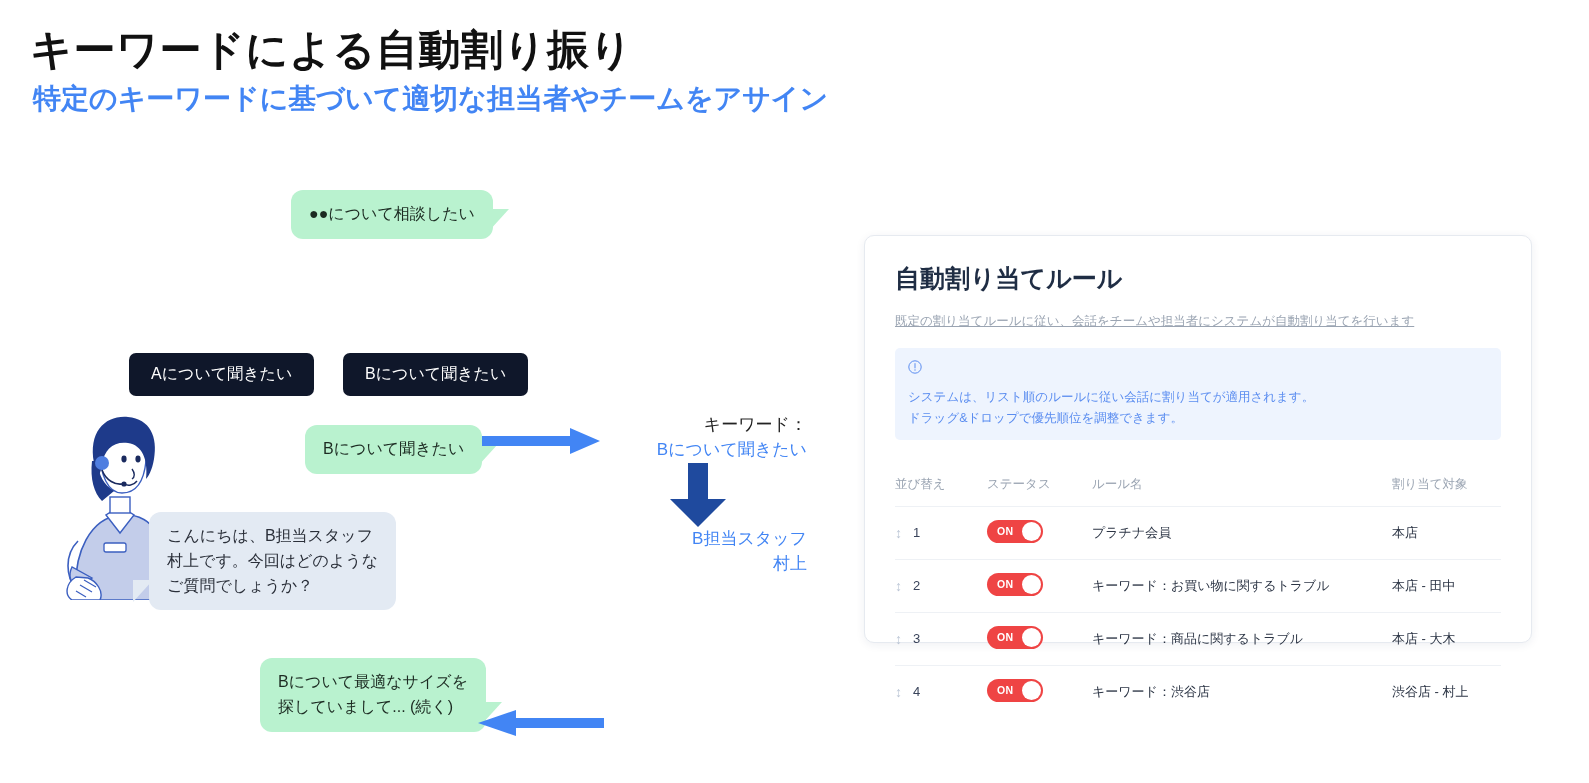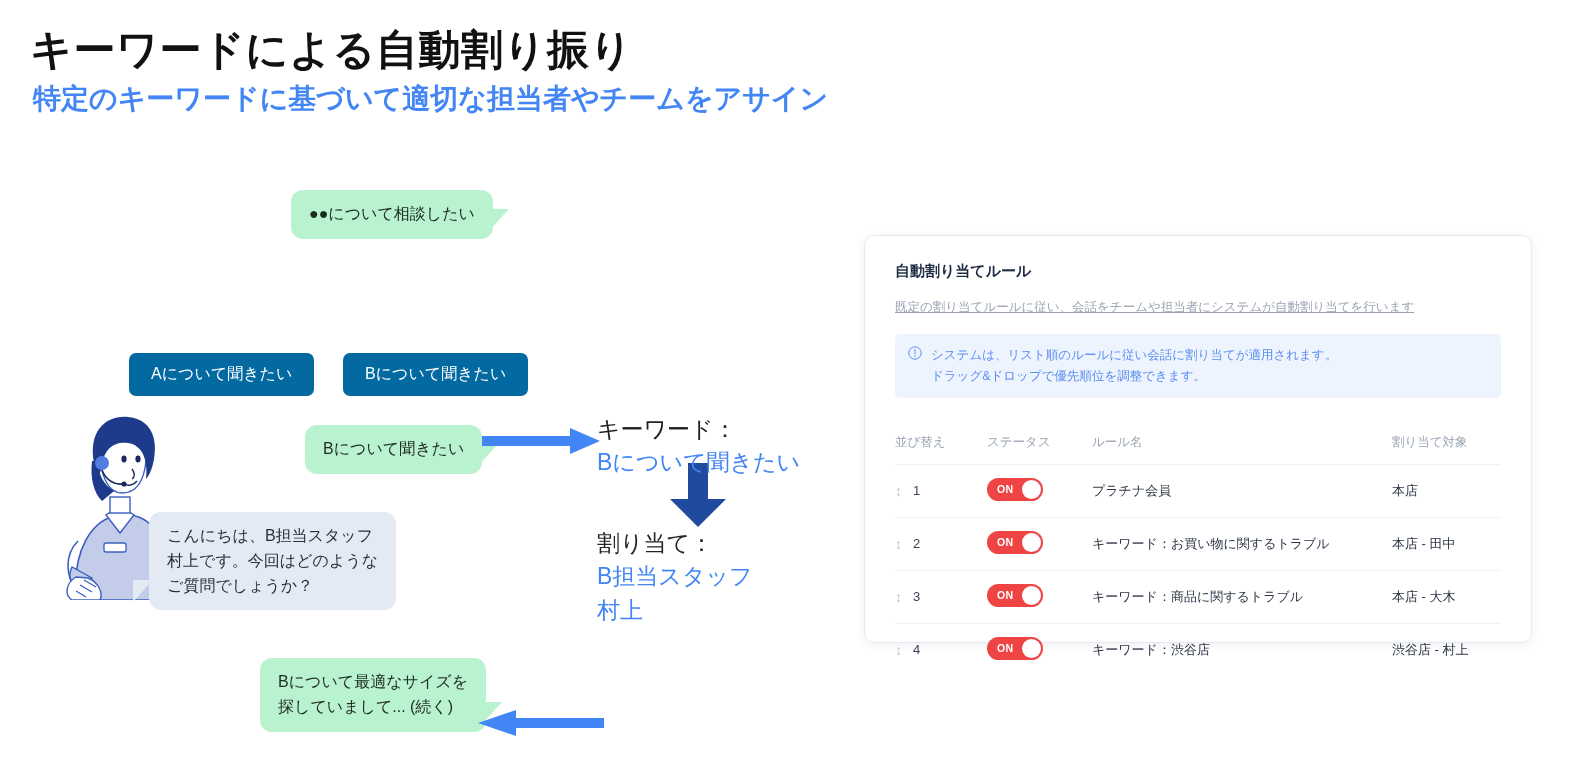--- a/index.html
+++ b/index.html
@@ -89,21 +89,21 @@
 
   #bubble-customer-1 { left: 274px; top: 30px; margin-left: 17px; }
   #bubble-agent-1    { left: 130px; top: 122px; }
   #bubble-customer-2 { left: 305px; top: 265px; }
   #bubble-agent-2    { left: 149px; top: 352px; }
   #bubble-customer-3 { left: 260px; top: 498px; }
 
   .quick-reply {
     position: absolute;
     box-sizing: border-box;
-    background: #0369a1;
+    background: #0f172a;
     color: #ffffff;
     border: none;
     border-radius: 7px;
     font-size: 16px;
     font-family: inherit;
     padding: 11px 22px;
     cursor: pointer;
     white-space: nowrap;
   }
   #reply-a { left: 129px; top: 193px; }
@@ -119,22 +119,22 @@
   }
 
   
   .arrow-svg { position: absolute; }
   #arrow-right-1 { left: 482px; top: 268px; }
   #arrow-down-1  { left: 670px; top: 303px; }
   #arrow-left-1  { left: 478px; top: 550px; }
 
   .flow-block {
     position: absolute;
-    text-align: left;
-    font-size: 23px;
+    text-align: right;
+    font-size: 17px;
     line-height: 1.45;
     width: 210px;
   }
   .flow-label { color: #232323; }
   .flow-value { color: #4285f4; }
   #flow-keyword   { left: 597px; top: 253px; }
   #flow-assignee  { left: 597px; top: 367px; }
 
   
   .rules-card {
@@ -144,41 +144,42 @@
     width: 668px;
     height: 408px;
     box-sizing: border-box;
     background: #ffffff;
     border: 1px solid #e6eaf0;
     border-radius: 10px;
     box-shadow: 0 2px 10px rgba(30, 45, 80, 0.07);
     padding: 26px 30px 0 30px;
   }
   .card-title {
-    font-size: 15px;
+    font-size: 25px;
     font-weight: bold;
     color: #1f2d44;
     margin: 0 0 16px 0;
   }
   .card-desc {
     font-size: 12.5px;
     line-height: 1.7;
     color: #9aa4b2;
     margin: 0 0 16px 0;
     max-width: 540px;
     text-decoration: underline;
   }
   .info-box {
     background: #eef4fe;
     border-radius: 5px;
     padding: 11px 14px 11px 13px;
     display: flex;
     align-items: flex-start;
     gap: 9px;
     margin-bottom: 22px;
+    flex-direction: column;
   }
   .info-icon {
     flex: 0 0 auto;
     margin-top: 1px;
   }
   .info-text {
     font-size: 12.5px;
     line-height: 1.65;
     color: #5b8df0;
     white-space: pre-line;
@@ -326,21 +327,20 @@
   <svg class="arrow-svg" id="arrow-left-1" width="126" height="26" viewBox="0 0 126 26" xmlns="http://www.w3.org/2000/svg">
     <path d="M126 8 H38 V0 L0 13 L38 26 V18 H126 Z" fill="#4285f4"></path>
   </svg>
 
   <div class="flow-block" id="flow-keyword">
     <div class="flow-label">キーワード：</div>
     <div class="flow-value">Bについて聞きたい</div>
   </div>
 
   <div class="flow-block" id="flow-assignee">
-    <div class="flow-label">割り当て：</div>
     <div class="flow-value" style="white-space: pre-line;">B担当スタッフ
 村上</div>
   </div>
 </div>
 
 <div class="rules-card">
 
   <div class="card-title">自動割り当てルール</div>
   <div class="card-desc">既定の割り当てルールに従い、会話をチームや担当者にシステムが自動割り当てを行います</div>
 

